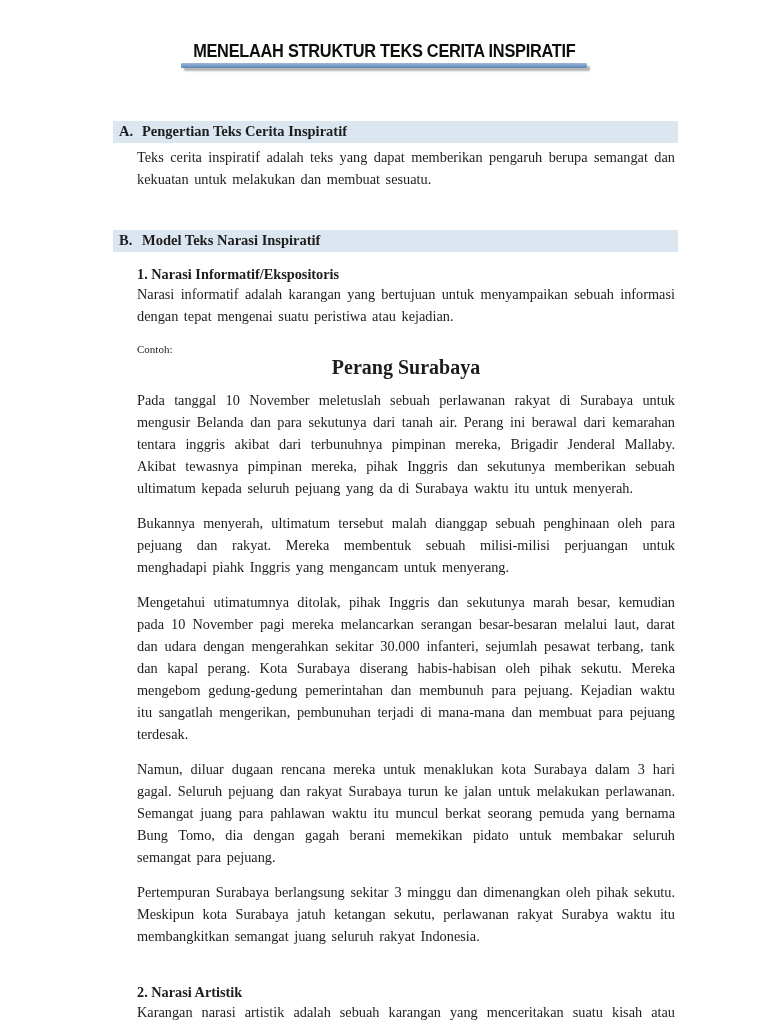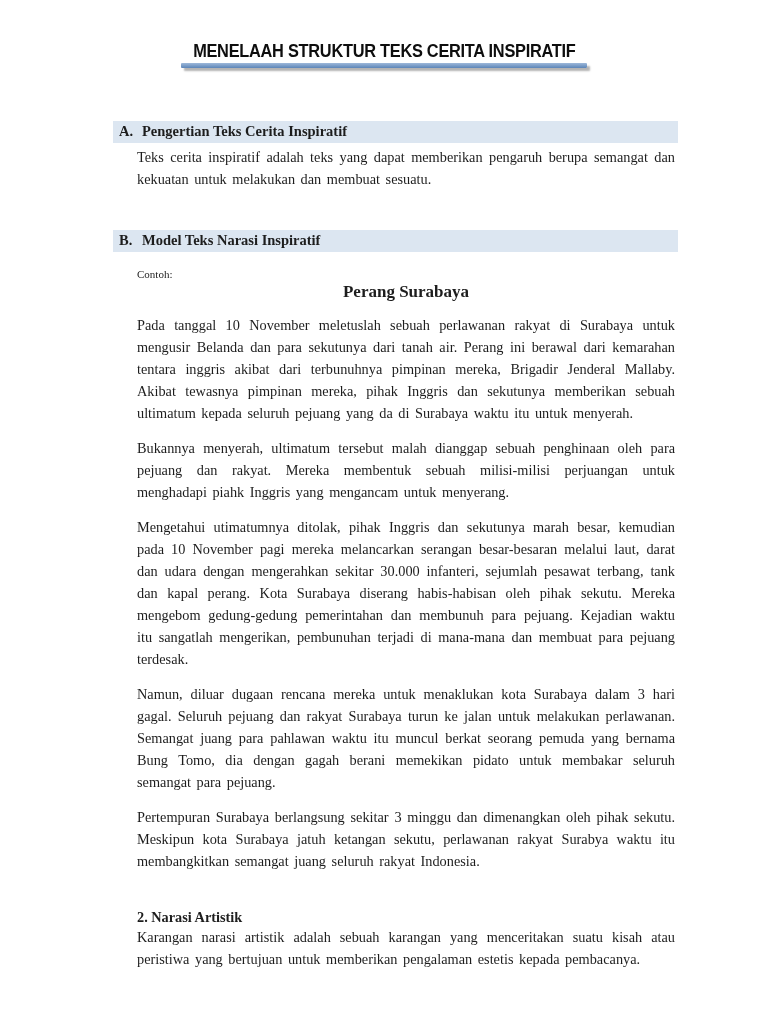--- a/index.html
+++ b/index.html
@@ -59,21 +59,21 @@
   .sub-heading {
     font-weight: 700;
     font-size: 14.3px;
     line-height: 18px;
     margin: 0;
   }
   .contoh { font-size: 11px; line-height: 18px; margin: 0; }
   .story-title {
     text-align: center;
     font-weight: 700;
-    font-size: 17px;
+    font-size: 20px;
     line-height: 18px;
     margin: 0;
   }
   .mt-a    { margin-top: 53px; }
   .mt-body { margin-top: 3px; }
   .mt-b    { margin-top: 40px; }
   .mt-sub1 { margin-top: 13px; }
   .mt-contoh { margin-top: 13px; }
   .mt-par  { margin-top: 13px; }
   .mt-sub2 { margin-top: 36px; }
@@ -98,20 +98,22 @@
       <p class="body-text">Teks cerita inspiratif adalah teks yang dapat memberikan pengaruh berupa semangat dan kekuatan untuk melakukan dan membuat sesuatu.</p>
     </div>
 
     <div class="sec-bar mt-b">
       <span class="sec-label">B.</span>
       <span>Model Teks Narasi Inspiratif</span>
     </div>
 
     <div class="indent">
 
+      <p class="sub-heading mt-sub1">1. Narasi Informatif/Ekspositoris</p>
+      <p class="body-text">Narasi informatif adalah karangan yang bertujuan untuk menyampaikan sebuah informasi dengan tepat mengenai suatu peristiwa atau kejadian.</p>
 
       <p class="contoh mt-contoh">Contoh:</p>
 
       <p class="story-title">Perang Surabaya</p>
 
       <p class="body-text mt-par">Pada tanggal 10 November meletuslah sebuah perlawanan rakyat di Surabaya untuk mengusir Belanda dan para sekutunya dari tanah air. Perang ini berawal dari kemarahan tentara inggris akibat dari terbunuhnya pimpinan mereka, Brigadir Jenderal Mallaby. Akibat tewasnya pimpinan mereka, pihak Inggris dan sekutunya memberikan sebuah ultimatum kepada seluruh pejuang yang da di Surabaya waktu itu untuk menyerah.</p>
       <p class="body-text mt-par">Bukannya menyerah, ultimatum tersebut malah dianggap sebuah penghinaan oleh para pejuang dan rakyat. Mereka membentuk sebuah milisi-milisi perjuangan untuk menghadapi piahk Inggris yang mengancam untuk menyerang.</p>
       <p class="body-text mt-par">Mengetahui utimatumnya ditolak, pihak Inggris dan sekutunya marah besar, kemudian pada 10 November pagi mereka melancarkan serangan besar-besaran melalui laut, darat dan udara dengan mengerahkan sekitar 30.000 infanteri, sejumlah pesawat terbang, tank dan kapal perang. Kota Surabaya diserang habis-habisan oleh pihak sekutu. Mereka mengebom gedung-gedung pemerintahan dan membunuh para pejuang. Kejadian waktu itu sangatlah mengerikan, pembunuhan terjadi di mana-mana dan membuat para pejuang terdesak.</p>
       <p class="body-text mt-par">Namun, diluar dugaan rencana mereka untuk menaklukan kota Surabaya dalam 3 hari gagal. Seluruh pejuang dan rakyat Surabaya turun ke jalan untuk melakukan perlawanan. Semangat juang para pahlawan waktu itu muncul berkat seorang pemuda yang bernama Bung Tomo, dia dengan gagah berani memekikan pidato untuk membakar seluruh semangat para pejuang.</p>
       <p class="body-text mt-par">Pertempuran Surabaya berlangsung sekitar 3 minggu dan dimenangkan oleh pihak sekutu. Meskipun kota Surabaya jatuh ketangan sekutu, perlawanan rakyat Surabya waktu itu membangkitkan semangat juang seluruh rakyat Indonesia.</p>

